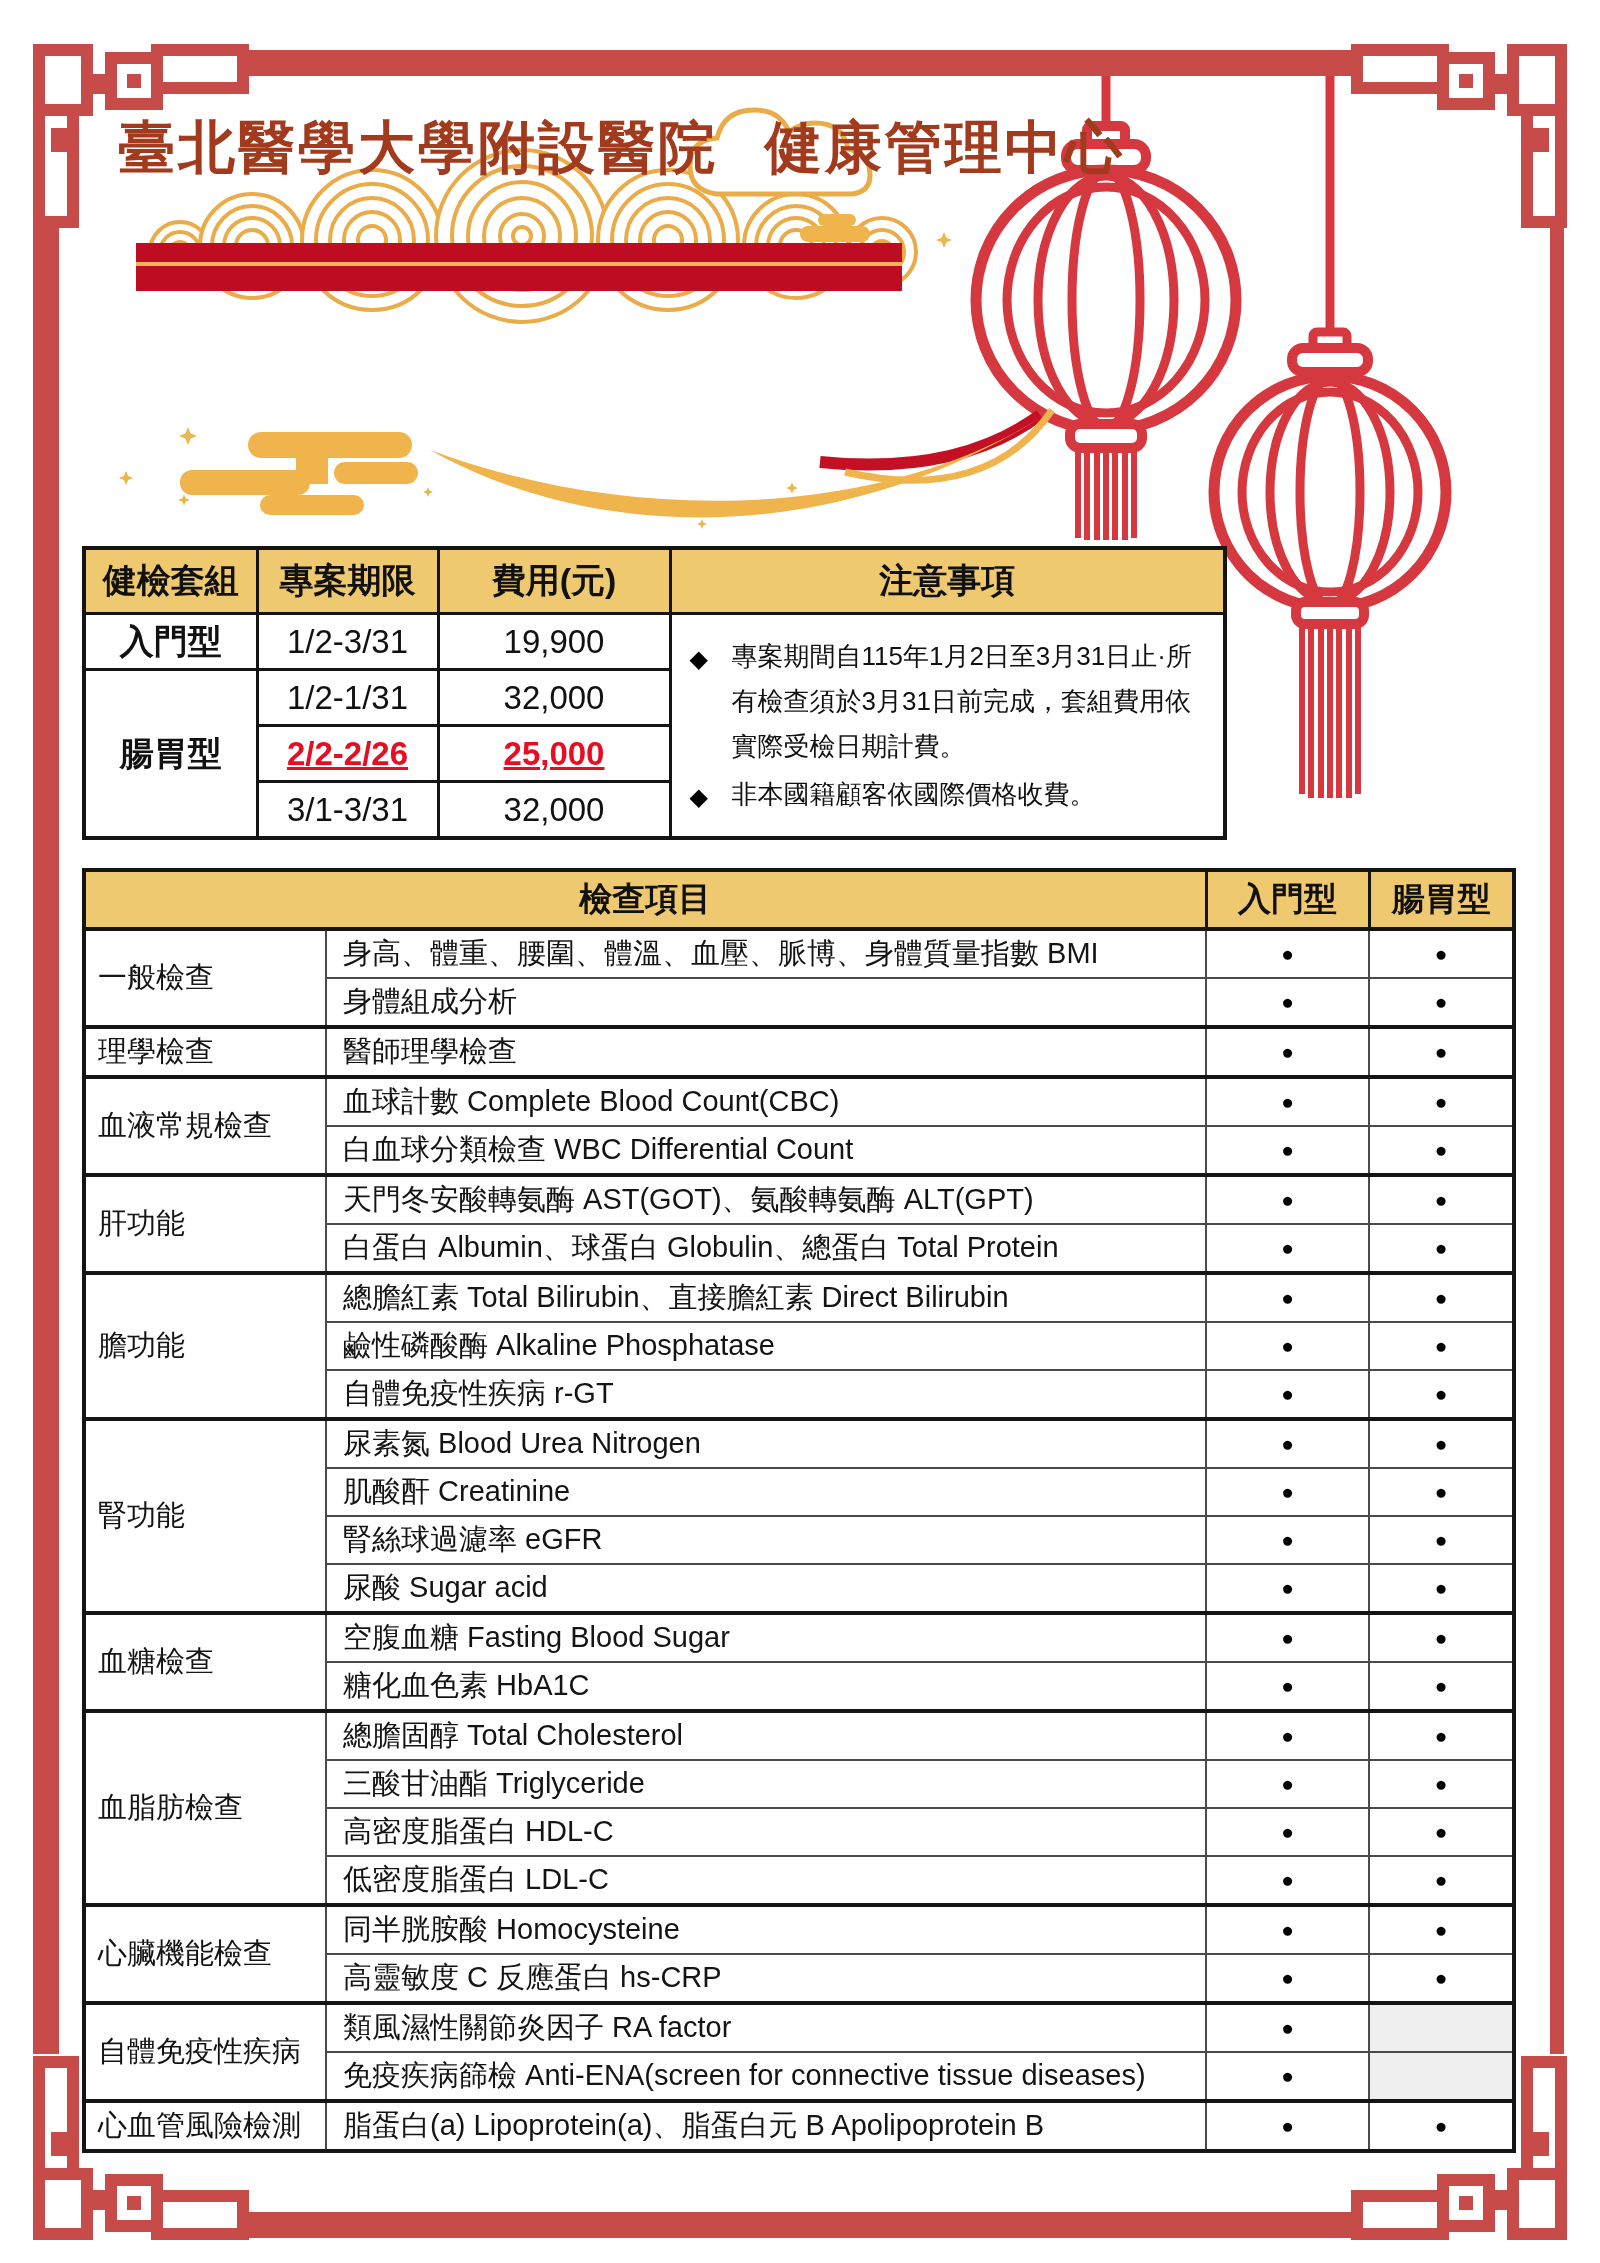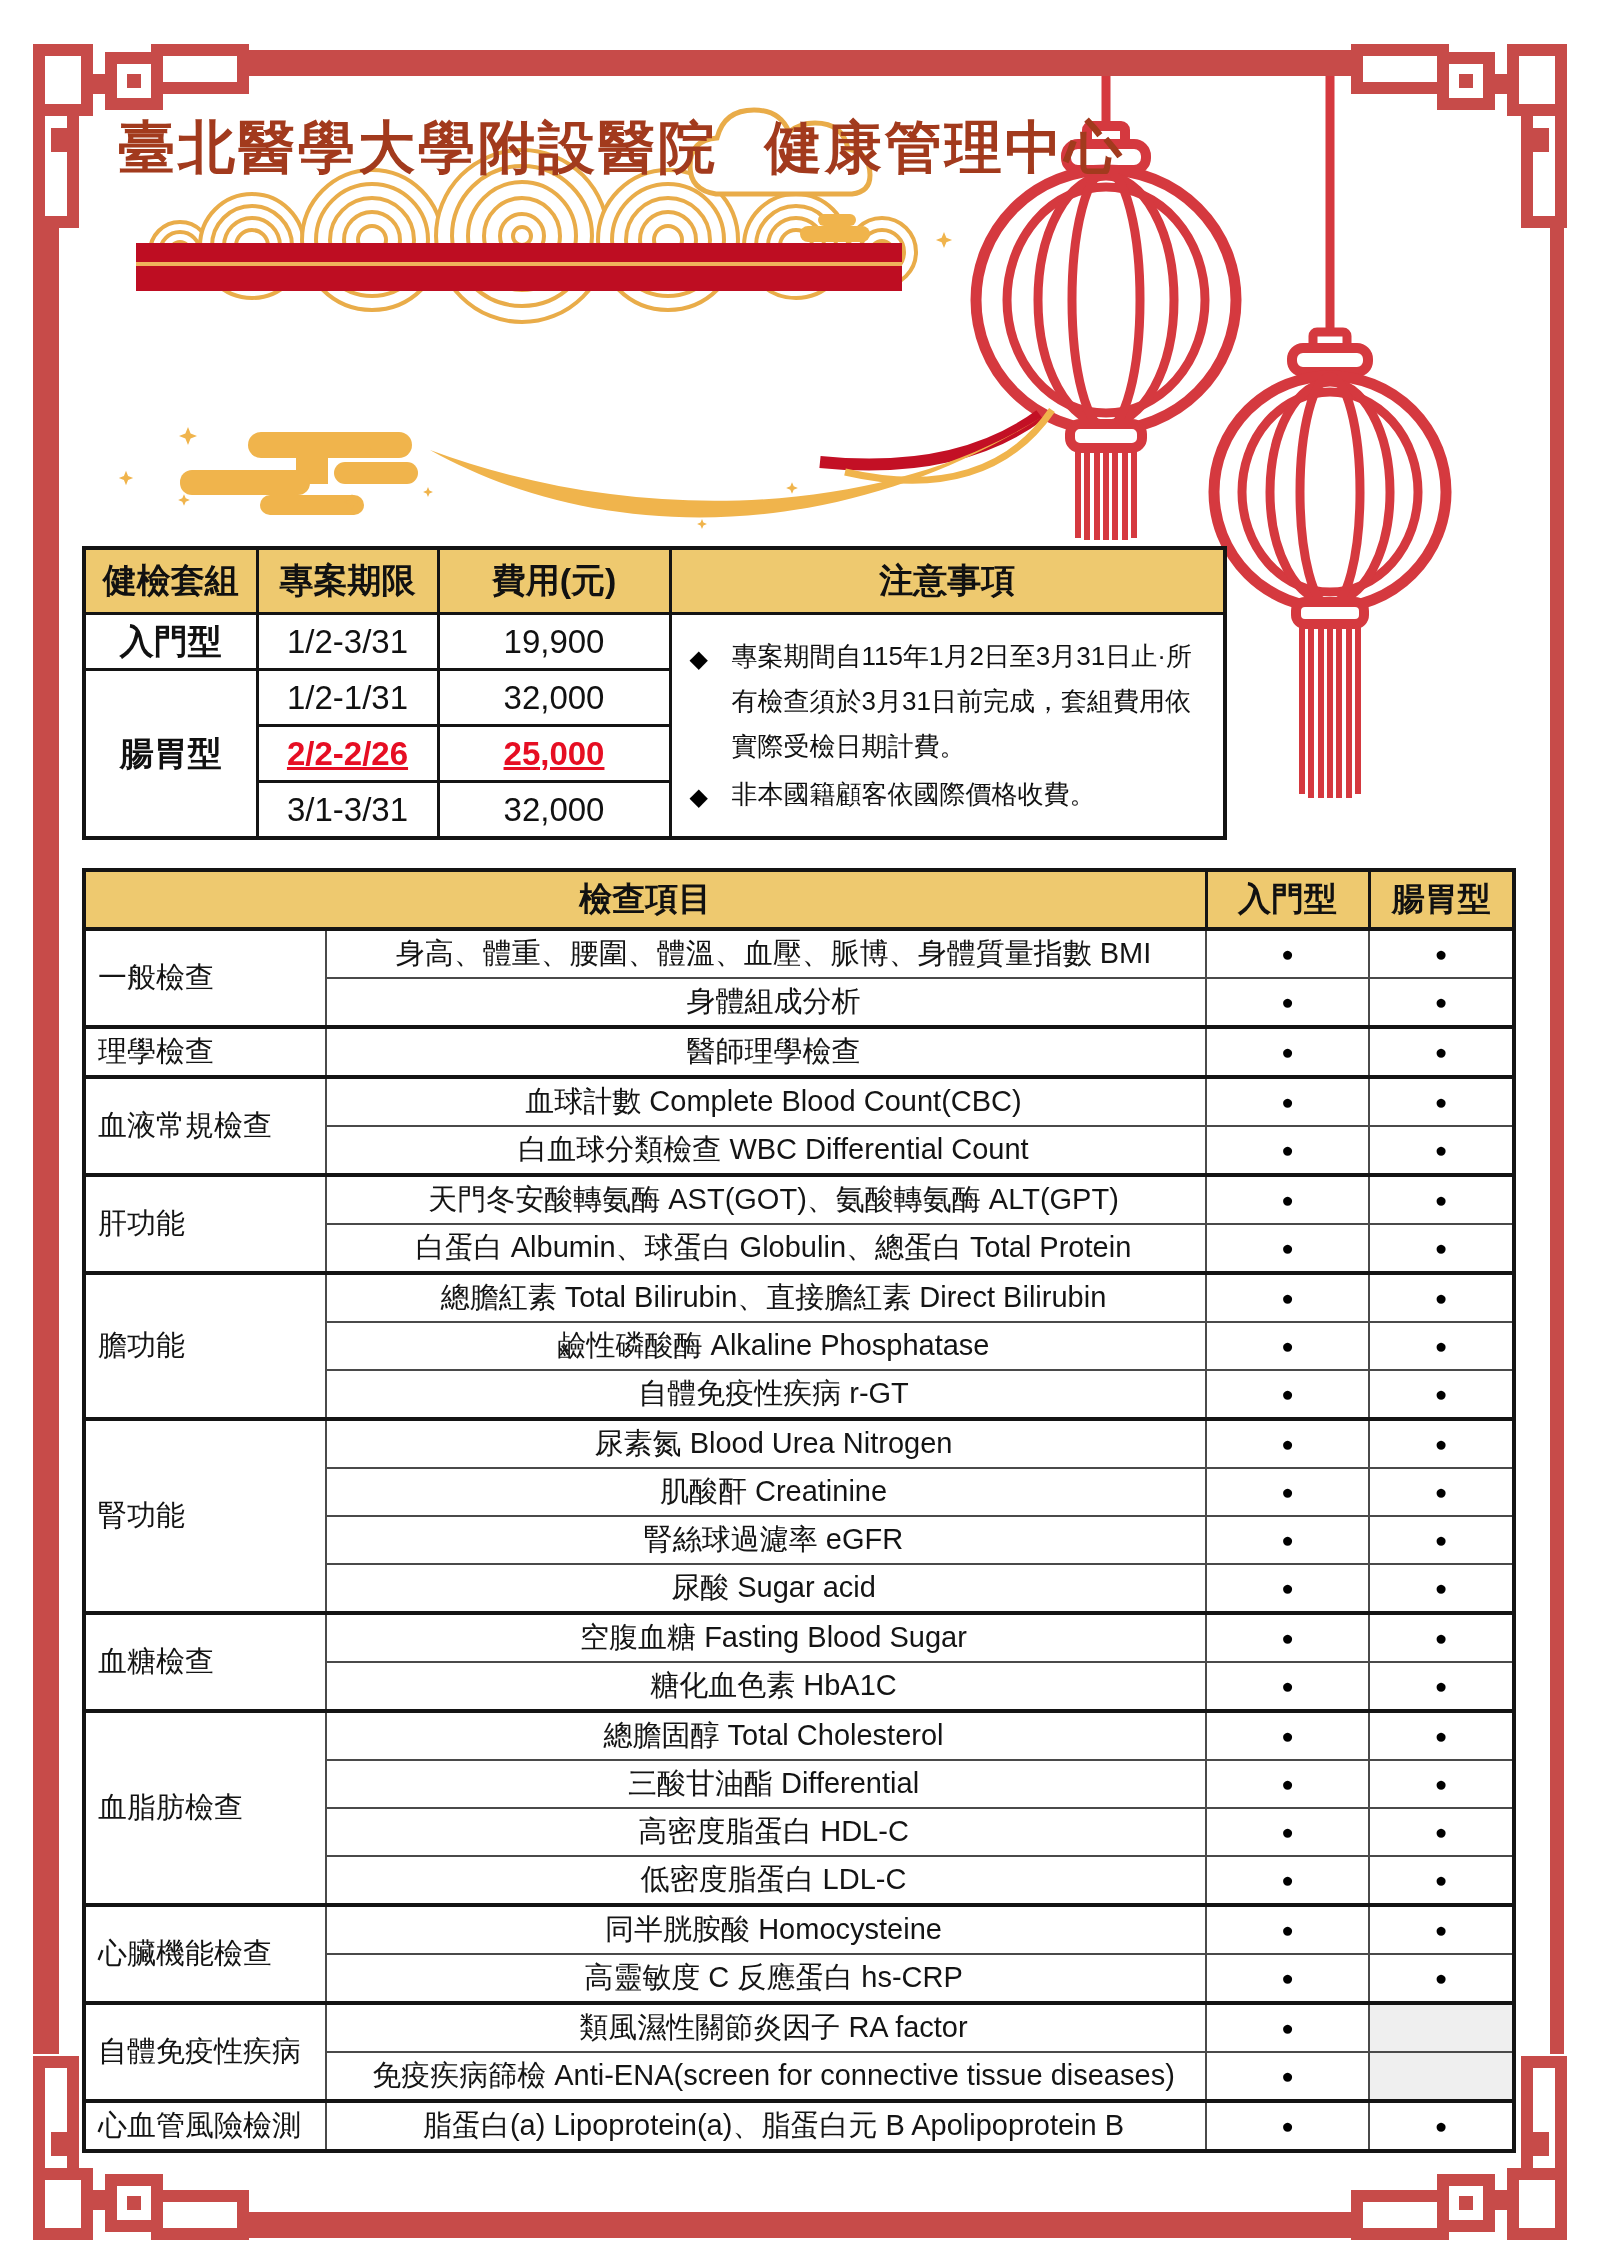--- a/index.html
+++ b/index.html
@@ -52,21 +52,21 @@
 
   
   #exam{left:82px;top:868px;z-index:4;}
   #exam table{border:4px solid #141414;}
   #exam th{
     background:#EEC96F;border:3px solid #141414;height:53px;
     font-size:33px;font-weight:bold;color:#111;text-align:center;
   }
   #exam td{border:2px solid #4a4a4a;height:44px;font-size:29px;color:#141414;}
   #exam td.cat{text-align:left;padding-left:12px;border-left:4px solid #141414;}
-  #exam td.item{text-align:center;padding-left:16px;white-space:nowrap;}
+  #exam td.item{text-align:left;padding-left:16px;white-space:nowrap;}
   #exam td.dot{text-align:center;font-size:21px;color:#000;}
   #exam td.gray{background:#EFEFEF;}
   #exam tr.group-start td{border-top:4px solid #141414;}
   #exam td:last-child{border-right:4px solid #141414;}
 </style>
 </head>
 <body>
 
 <svg id="bg-svg" width="1600" height="2263" viewBox="0 0 1600 2263">
   <defs>
@@ -375,21 +375,21 @@
           <td class="dot">●</td>
           <td class="dot">●</td>
         </tr>
         <tr class="group-start">
           <td class="cat" rowspan="4">血脂肪檢查</td>
           <td class="item">總膽固醇  Total Cholesterol</td>
           <td class="dot">●</td>
           <td class="dot">●</td>
         </tr>
         <tr class="">
-          <td class="item">三酸甘油酯  Differential</td>
+          <td class="item">三酸甘油酯  Triglyceride</td>
           <td class="dot">●</td>
           <td class="dot">●</td>
         </tr>
         <tr class="">
           <td class="item">高密度脂蛋白  HDL-C</td>
           <td class="dot">●</td>
           <td class="dot">●</td>
         </tr>
         <tr class="">
           <td class="item">低密度脂蛋白  LDL-C</td>

